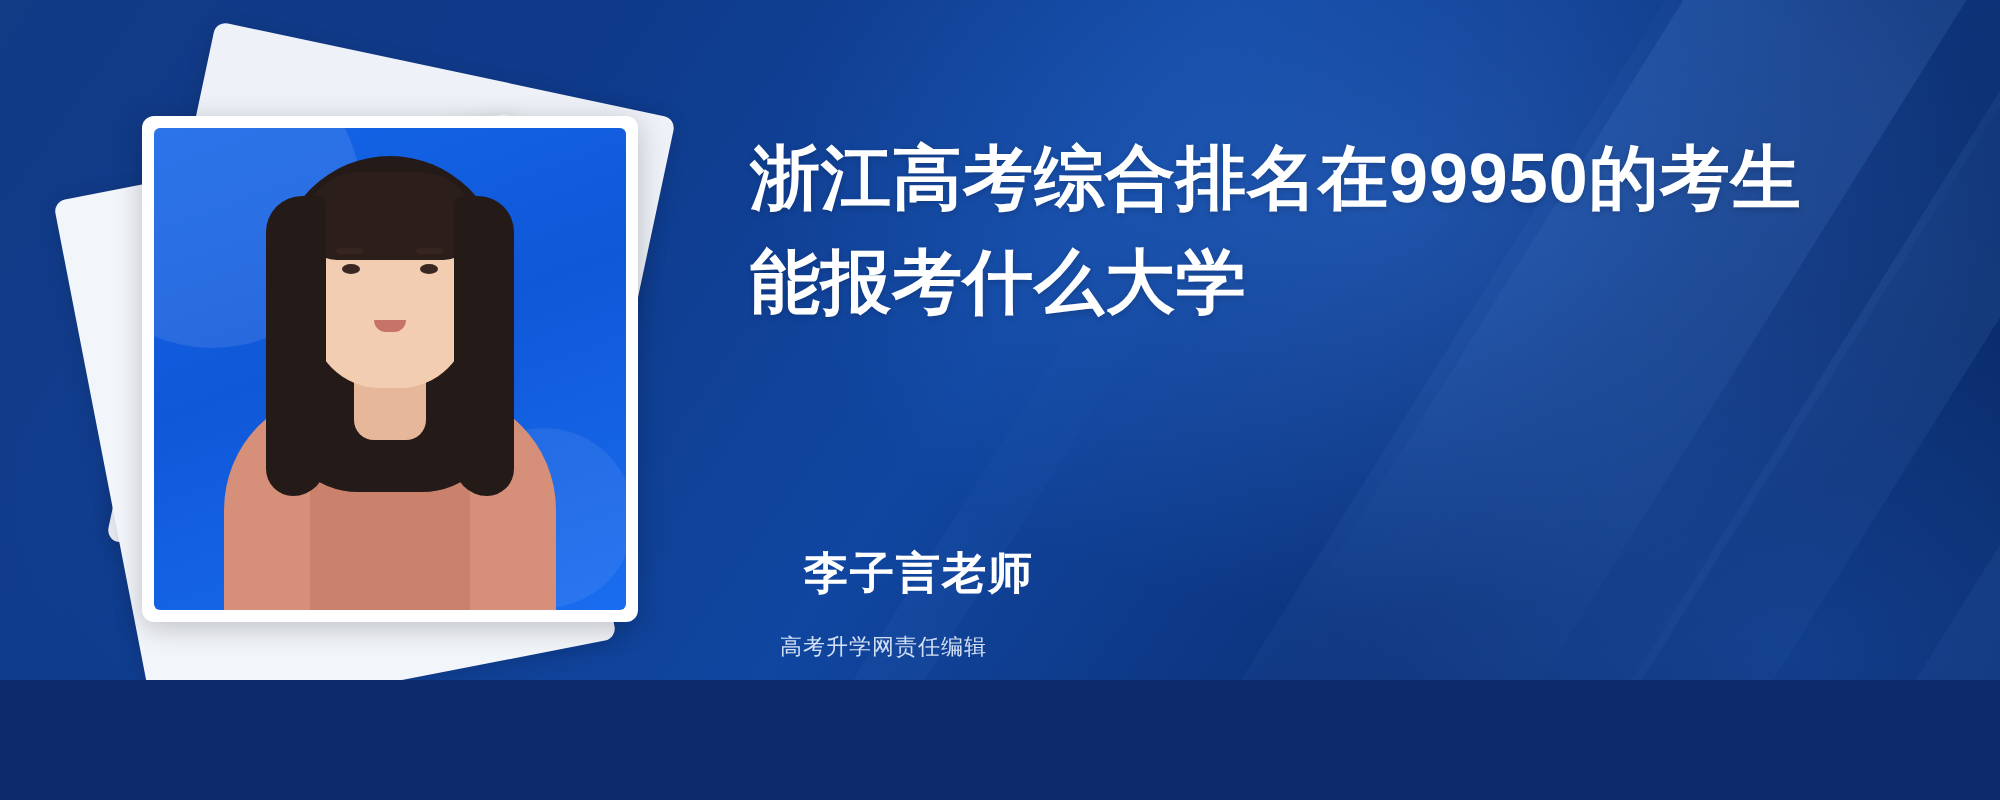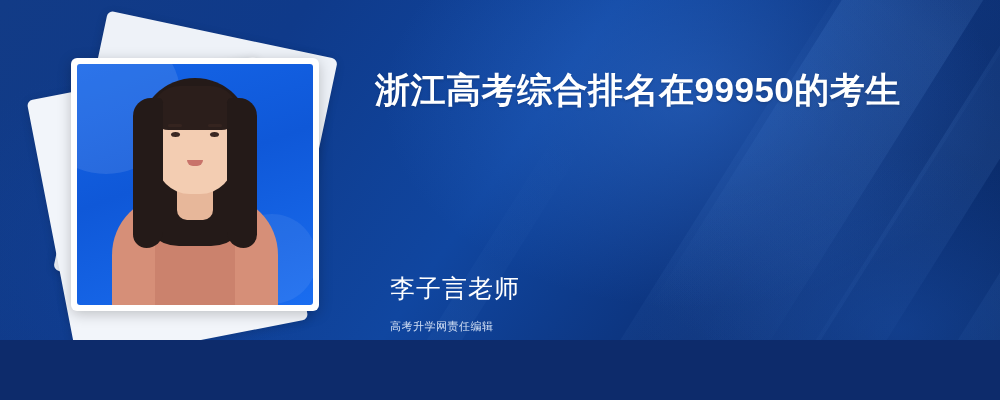--- a/index.html
+++ b/index.html
@@ -217,24 +217,24 @@
     margin: 0;
     text-shadow: 0 1px 3px rgba(0,0,0,0.18);
   }
   .author-block {
     position: absolute;
     left: 390px;
     top: 272px;
   }
   .author-name {
     color: #ffffff;
-    font-size: 25px;
-    font-weight: 400;
+    font-size: 22px;
+    font-weight: 700;
     letter-spacing: 1px;
-    margin: 0 0 14px 0;
+    margin: 0 0 14px 12px;
   }
   .author-role {
     color: #d3e0f5;
     font-size: 11px;
     letter-spacing: 0.5px;
     margin: 0;
   }
 </style>
 </head>
 <body>
@@ -274,20 +274,21 @@
           <div class="mouth"></div>
           <div class="hair-left"></div>
           <div class="hair-right"></div>
         </div>
       </div>
     </div>
   </div>
 
   <div class="content">
     <div class="headline">浙江高考综合排名在99950的考生</div>
+    <div class="headline">能报考什么大学</div>
   </div>
 
   <div class="author-block">
     <div class="author-name">李子言老师</div>
     <div class="author-role">高考升学网责任编辑</div>
   </div>
 
 </div>
 
 </body></html>

